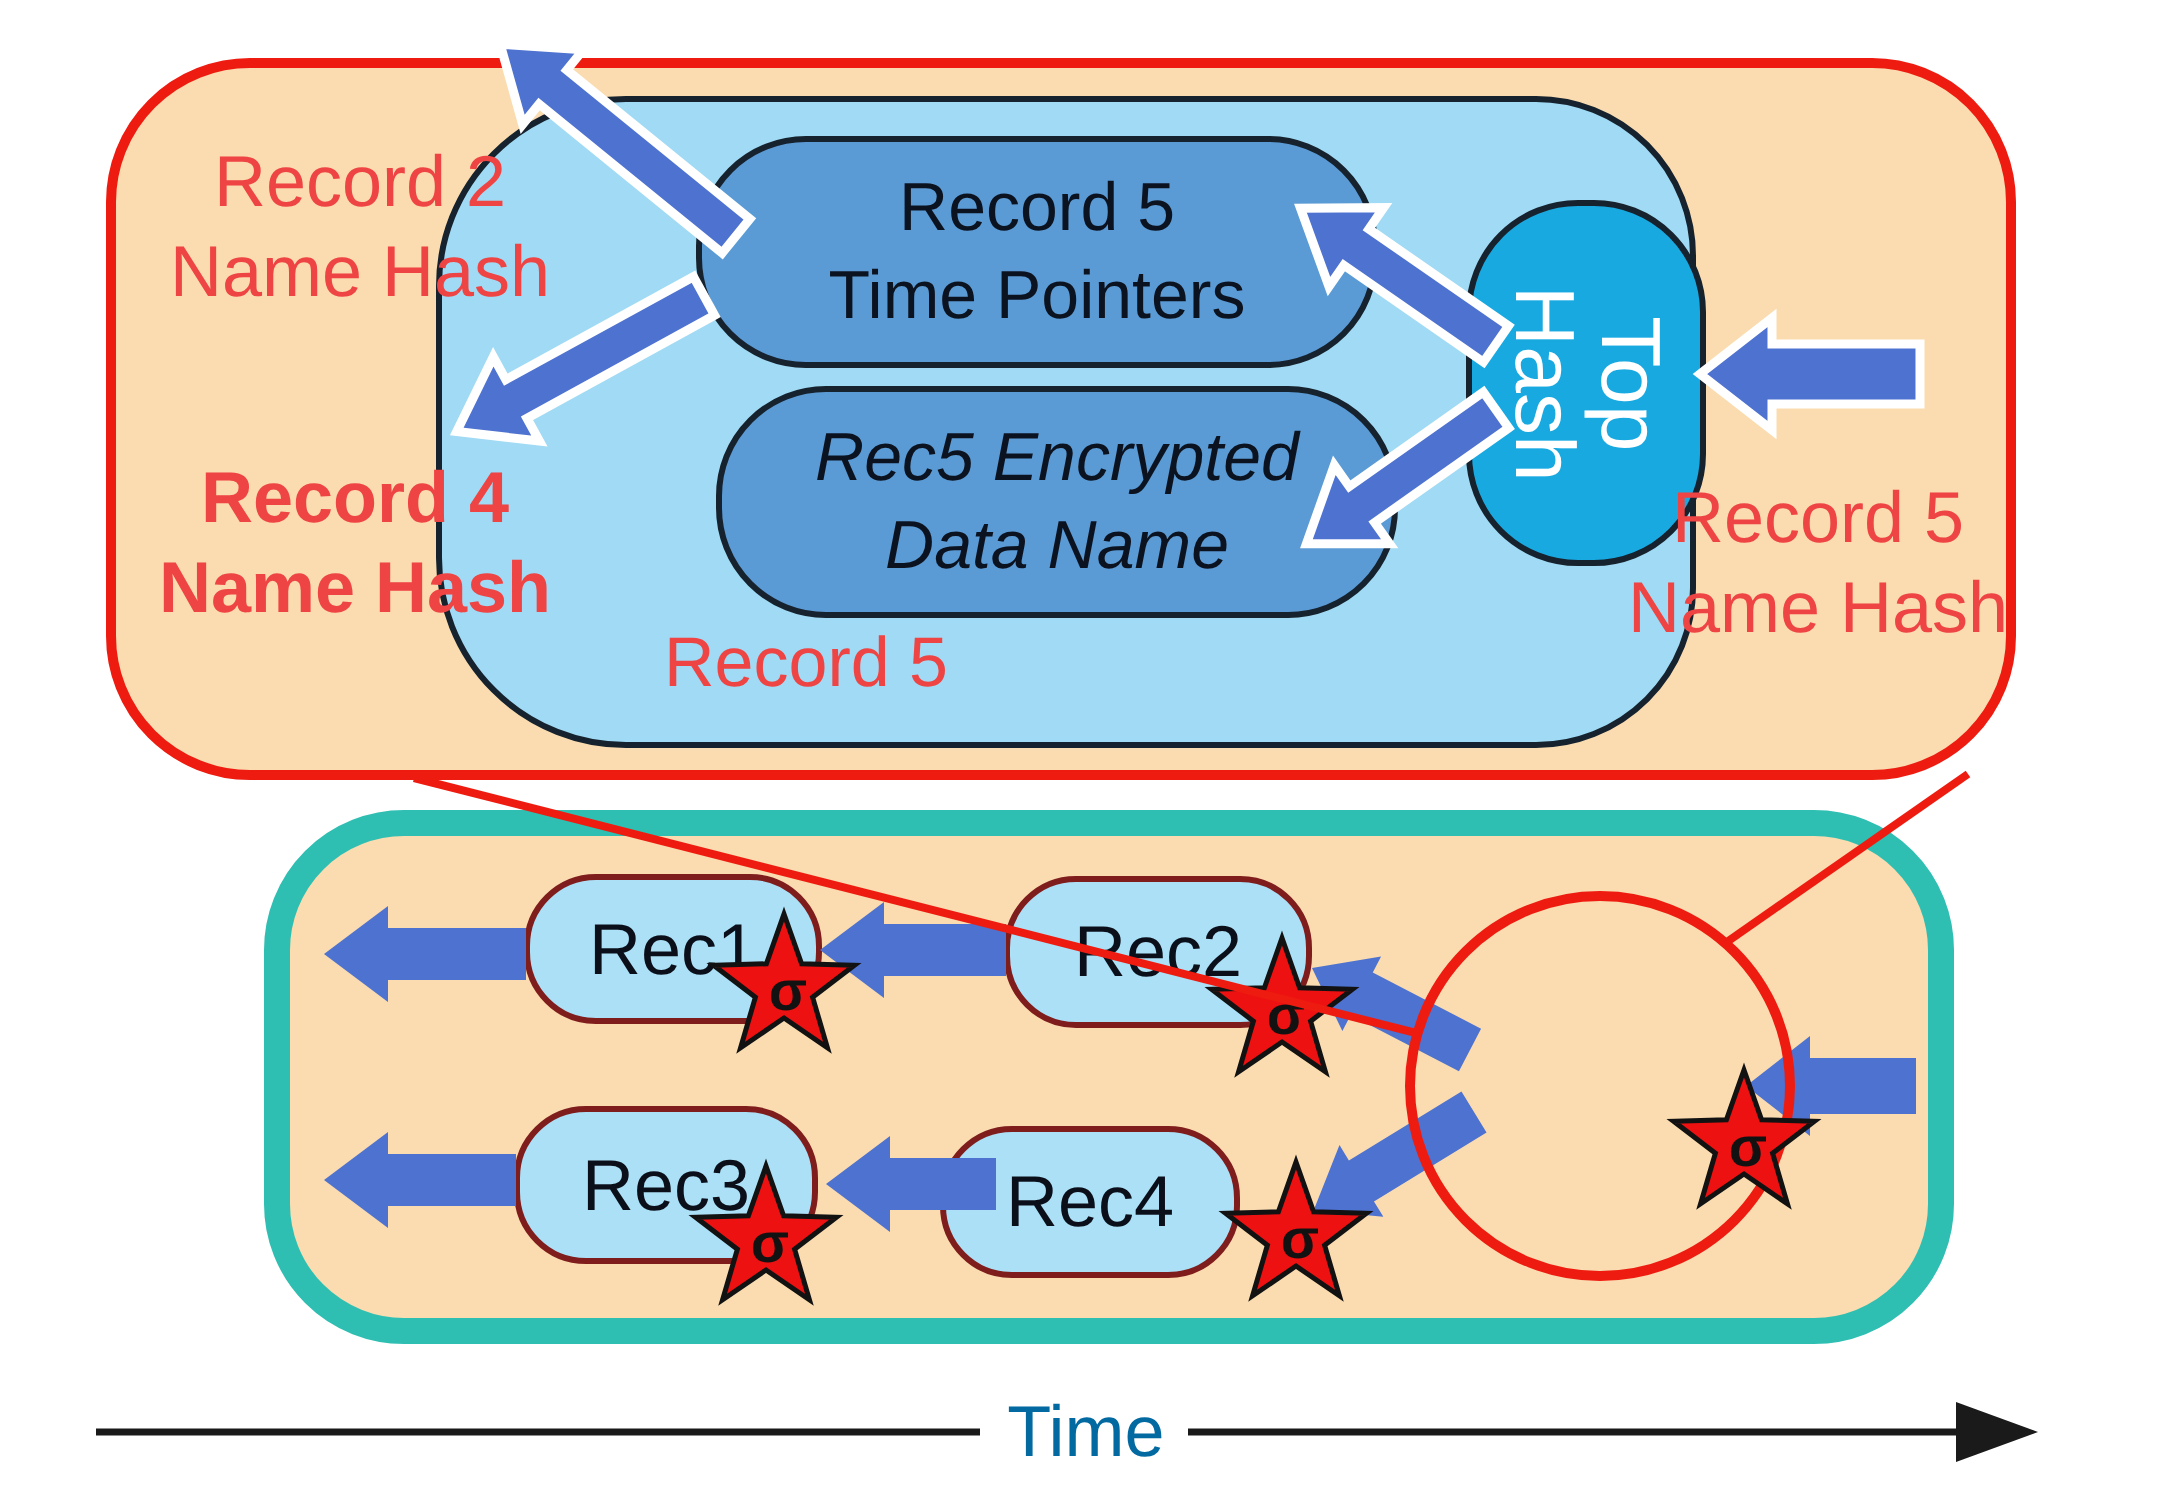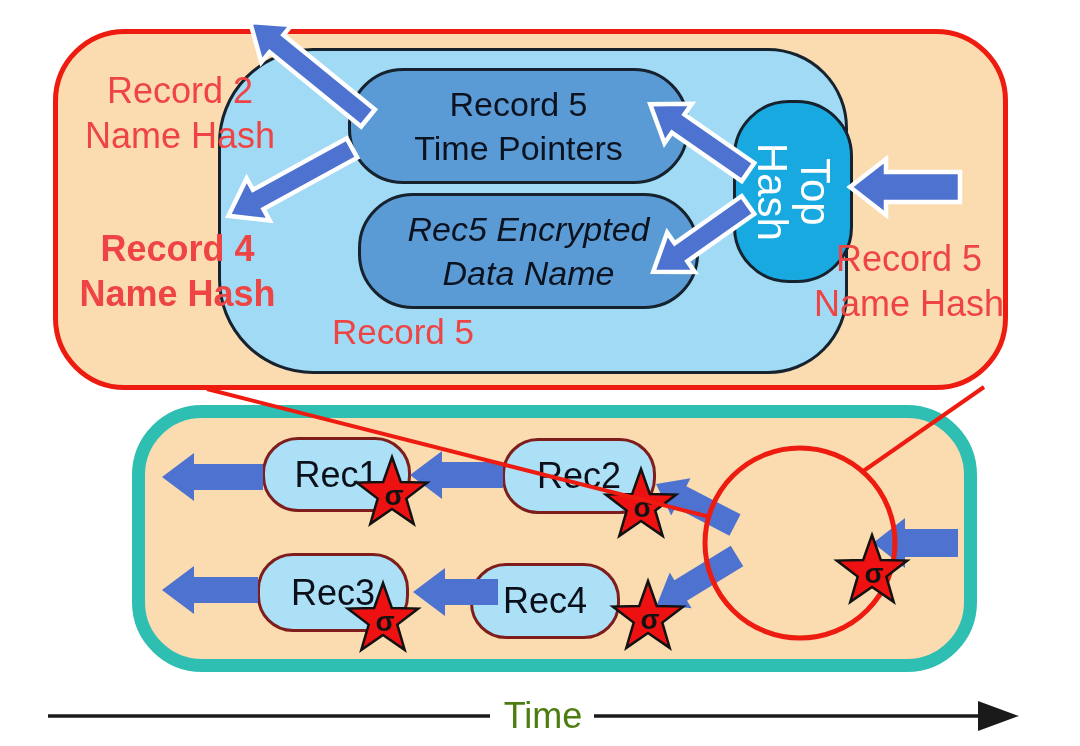--- a/index.html
+++ b/index.html
@@ -31,21 +31,21 @@
   
   #ledger-panel{left:132px;top:405px;width:845px;height:267px;background:#fadcb0;
     border:13px solid #2fbfb2;border-radius:70px;z-index:1;box-sizing:border-box;}
   .pill{background:#abe0f6;border:3px solid #7f1d1d;border-radius:36px;z-index:12;
     display:flex;align-items:center;justify-content:center;font-size:36px;color:#0a0f1a;}
   #pill-rec1{left:262px;top:437px;width:143px;height:69px;}
   #pill-rec2{left:502px;top:438px;width:148px;height:70px;}
   #pill-rec3{left:257px;top:553px;width:146px;height:73px;}
   #pill-rec4{left:470px;top:563px;width:144px;height:70px;}
   #pill-rec5{left:730px;top:505px;width:145px;height:73px;}
-  #time-label{left:495px;top:695px;width:96px;font-size:36px;text-align:center;z-index:5;color:#4d7c0f;}
+  #time-label{left:495px;top:695px;width:96px;font-size:36px;text-align:center;z-index:5;color:#0369a1;}
   .z30{z-index:30}.z35{z-index:35}.z40{z-index:40}.z50{z-index:50}.z55{z-index:55}.z10{z-index:10}
 </style>
 </head>
 <body>
 
 <div id="canvas">
 
   <div class="abs" id="callout-panel"></div>
   <div class="abs" id="record-container"></div>
 

